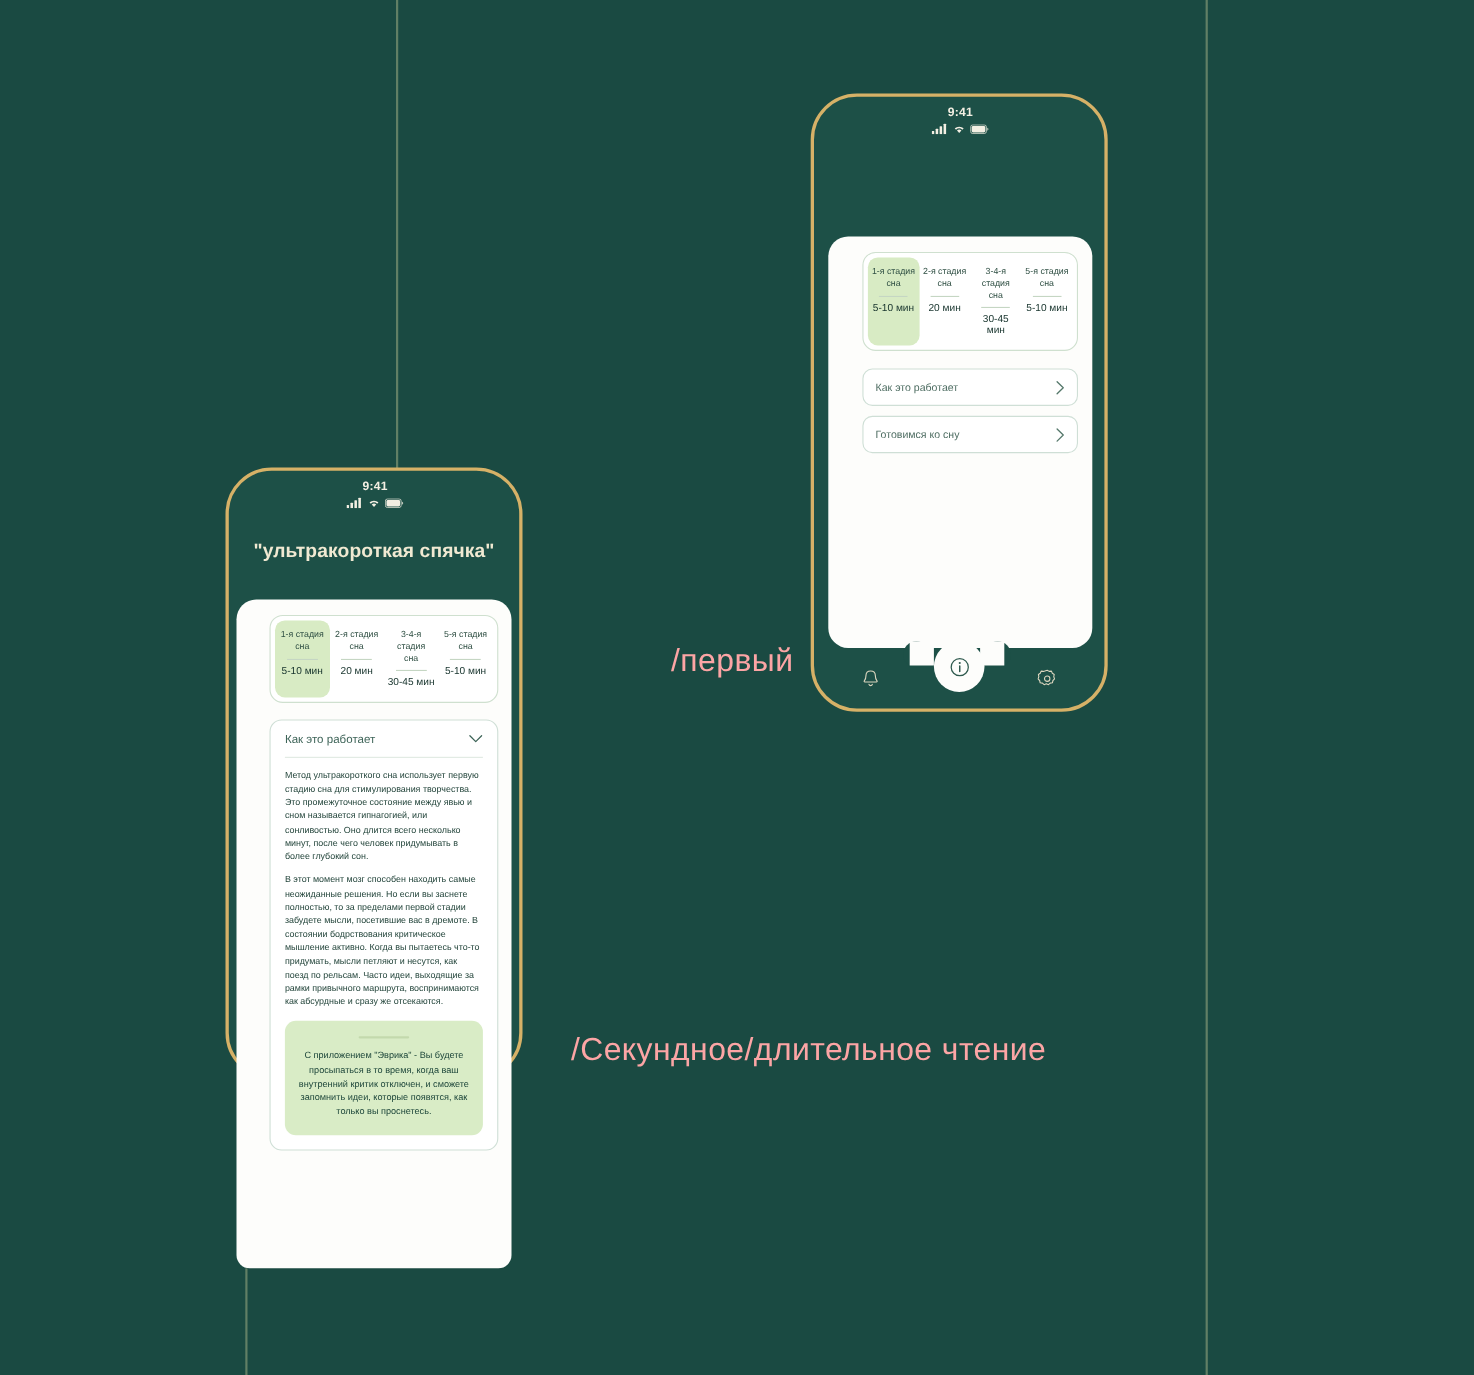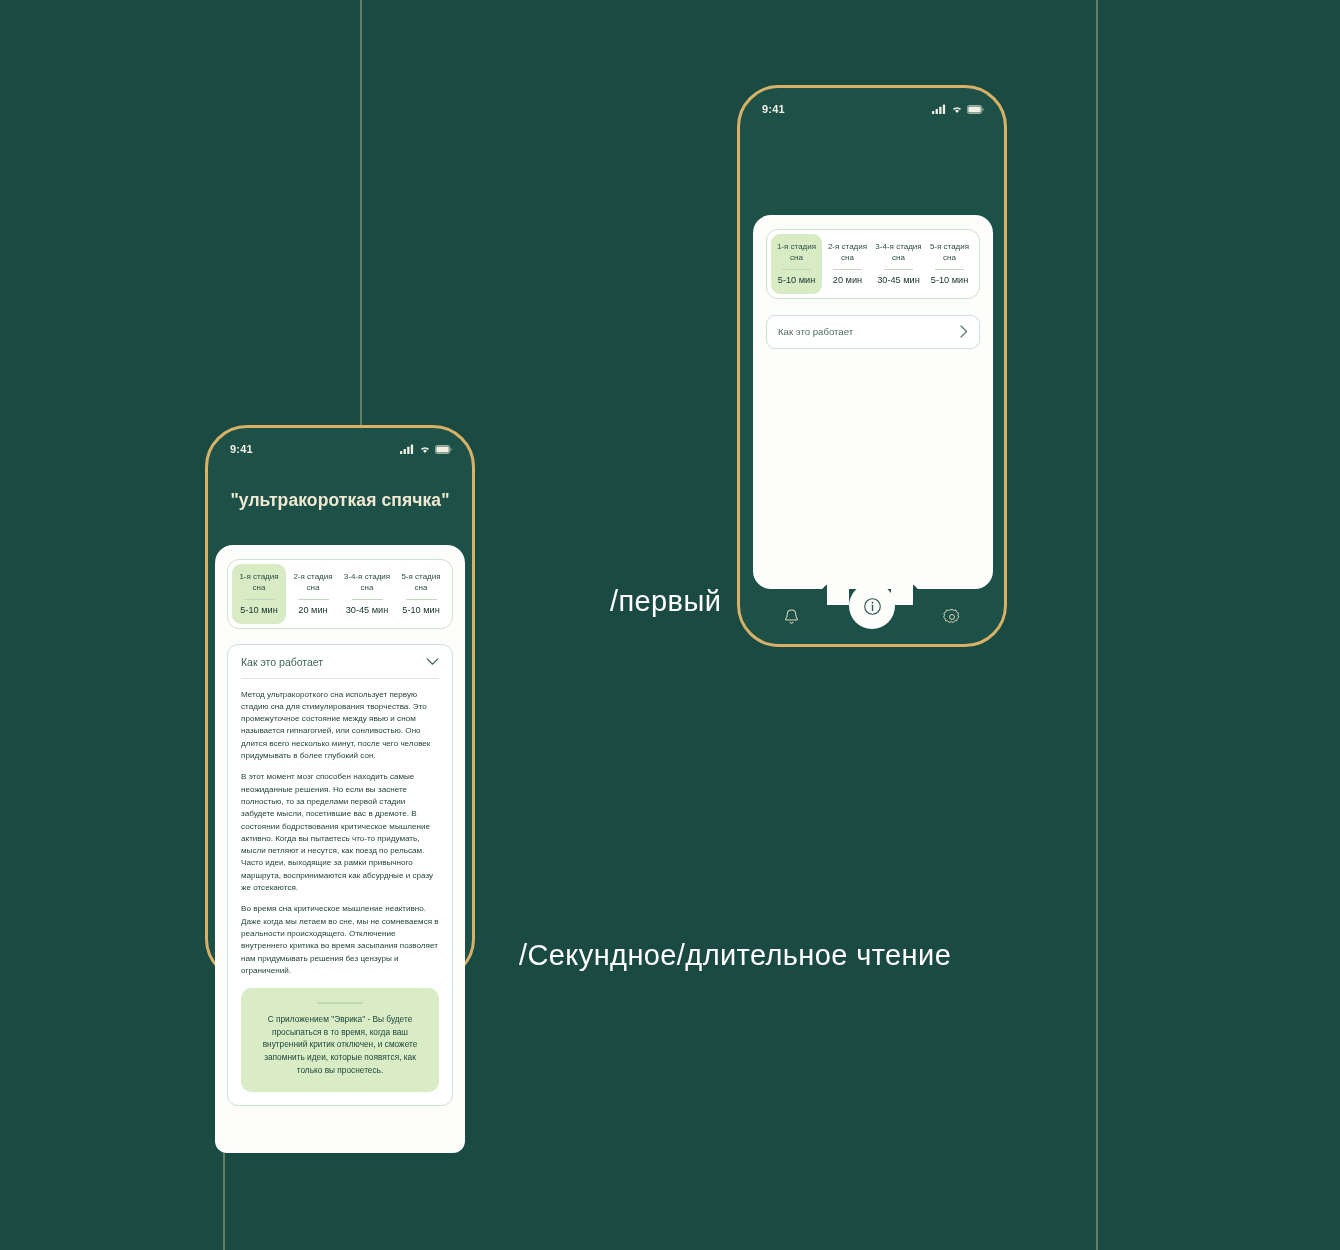--- a/index.html
+++ b/index.html
@@ -23,21 +23,21 @@
     background: #7a9271;
     opacity: .75;
   }
   .vline.l1 { left: 360px; top: 0; height: 452px; }
   .vline.l2 { left: 1096px; top: 0; height: 1250px; }
   .vline.l3 { left: 223px; top: 1153px; height: 97px; }
 
   
   .annot {
     position: absolute;
-    color: #ffffff;
+    color: #fca5a5;
     font-size: 29px;
     letter-spacing: .4px;
     white-space: nowrap;
   }
   .annot.a1 { left: 610px; top: 585px; }
   .annot.a2 { left: 519px; top: 939px; }
 
   
   .phone {
     position: absolute;
@@ -49,20 +49,21 @@
   
   .phone-first { left: 737px; top: 85px; width: 270px; height: 562px; }
   
   .phone-second { left: 205px; top: 425px; width: 270px; height: 556px; }
 
   .statusbar {
     position: absolute; top: 0; left: 0; right: 0;
     height: 34px;
     display: flex; align-items: center; justify-content: space-between;
     padding: 8px 20px 0 22px;
+    flex-direction: column;
   }
   .sb-time {
     color: #f3efe3; font-size: 11px; font-weight: bold; letter-spacing: .2px;
   }
   .sb-icons { display: flex; align-items: center; gap: 4px; }
   .sb-icons svg { display: block; }
 
   .phone-title {
     position: absolute;
     left: 0; right: 0;
@@ -73,20 +74,21 @@
     letter-spacing: .1px;
   }
   .phone-first .phone-title { top: 156px; }
   .phone-second .phone-title { top: 62px; }
 
   
   .sheet {
     position: absolute;
     background: #fdfdfb;
     border-radius: 18px 18px 0 0;
+    padding-left: 18px;
   }
   .sheet-first {
     left: 753px; top: 215px; width: 240px; height: 374px;
     border-radius: 18px;
   }
   .sheet-second {
     left: 215px; top: 545px; width: 250px; height: 608px;
     border-radius: 18px 18px 12px 12px;
   }
 
@@ -273,20 +275,26 @@
         </div>
       </div>
 
       <div class="list-rows">
         <div class="list-row">
           <span class="list-row-label">Как это работает</span>
           <svg class="chev-right" width="8" height="13" viewBox="0 0 8 13">
             <path d="M1 1 L6.6 6.5 L1 12" fill="none" stroke="#55786b" stroke-width="1.2" stroke-linecap="round" stroke-linejoin="round"></path>
           </svg>
         </div>
+        <div class="list-row">
+          <span class="list-row-label">Готовимся ко сну</span>
+          <svg class="chev-right" width="8" height="13" viewBox="0 0 8 13">
+            <path d="M1 1 L6.6 6.5 L1 12" fill="none" stroke="#55786b" stroke-width="1.2" stroke-linecap="round" stroke-linejoin="round"></path>
+          </svg>
+        </div>
       </div>
     </div>
   </div>
 
   <div class="bottom-nav">
     <div class="nav-item">
       <svg width="17" height="18" viewBox="0 0 20 21">
         <path d="M10 2.2 C6.8 2.2 5 4.4 5 7.2 c0 3.6-1.1 4.8-1.8 5.6 -.4.5-.1 1.2.6 1.2 h12.4 c.7 0 1-.7.6-1.2 -.7-.8-1.8-2-1.8-5.6 0-2.8-1.8-5-5-5z" fill="none" stroke="#dcd6bf" stroke-width="1.2" stroke-linejoin="round"></path>
         <path d="M8.2 16.6 a1.9 1.9 0 0 0 3.6 0" fill="none" stroke="#dcd6bf" stroke-width="1.2" stroke-linecap="round"></path>
       </svg>
@@ -370,21 +378,20 @@
         <div class="acc-head">
           <span class="acc-title">Как это работает</span>
           <svg width="13" height="8" viewBox="0 0 14 9">
             <path d="M1 1 L7 7 L13 1" fill="none" stroke="#3e6458" stroke-width="1.3" stroke-linecap="round" stroke-linejoin="round"></path>
           </svg>
         </div>
         <div class="acc-divider"></div>
         <div class="acc-body">
           <p>Метод ультракороткого сна использует первую стадию сна для стимулирования творчества. Это промежуточное состояние между явью и сном называется гипнагогией, или сонливостью. Оно длится всего несколько минут, после чего человек придумывать в более глубокий сон.</p>
           <p>В этот момент мозг способен находить самые неожиданные решения. Но если вы заснете полностью, то за пределами первой стадии забудете мысли, посетившие вас в дремоте. В состоянии бодрствования критическое мышление активно. Когда вы пытаетесь что-то придумать, мысли петляют и несутся, как поезд по рельсам. Часто идеи, выходящие за рамки привычного маршрута, воспринимаются как абсурдные и сразу же отсекаются.</p>
-          <p>Во время сна критическое мышление неактивно. Даже когда мы летаем во сне, мы не сомневаемся в реальности происходящего. Отключение внутреннего критика во время засыпания позволяет нам придумывать решения без цензуры и ограничений.</p>
         </div>
         <div class="callout">
           <div class="callout-rule"></div>
           <p>С приложением "Эврика" - Вы будете просыпаться в то время, когда ваш внутренний критик отключен, и сможете запомнить идеи, которые появятся, как только вы проснетесь.</p>
         </div>
       </div>
     </div>
   </div>
 
   <div class="annot a1">/первый</div>

